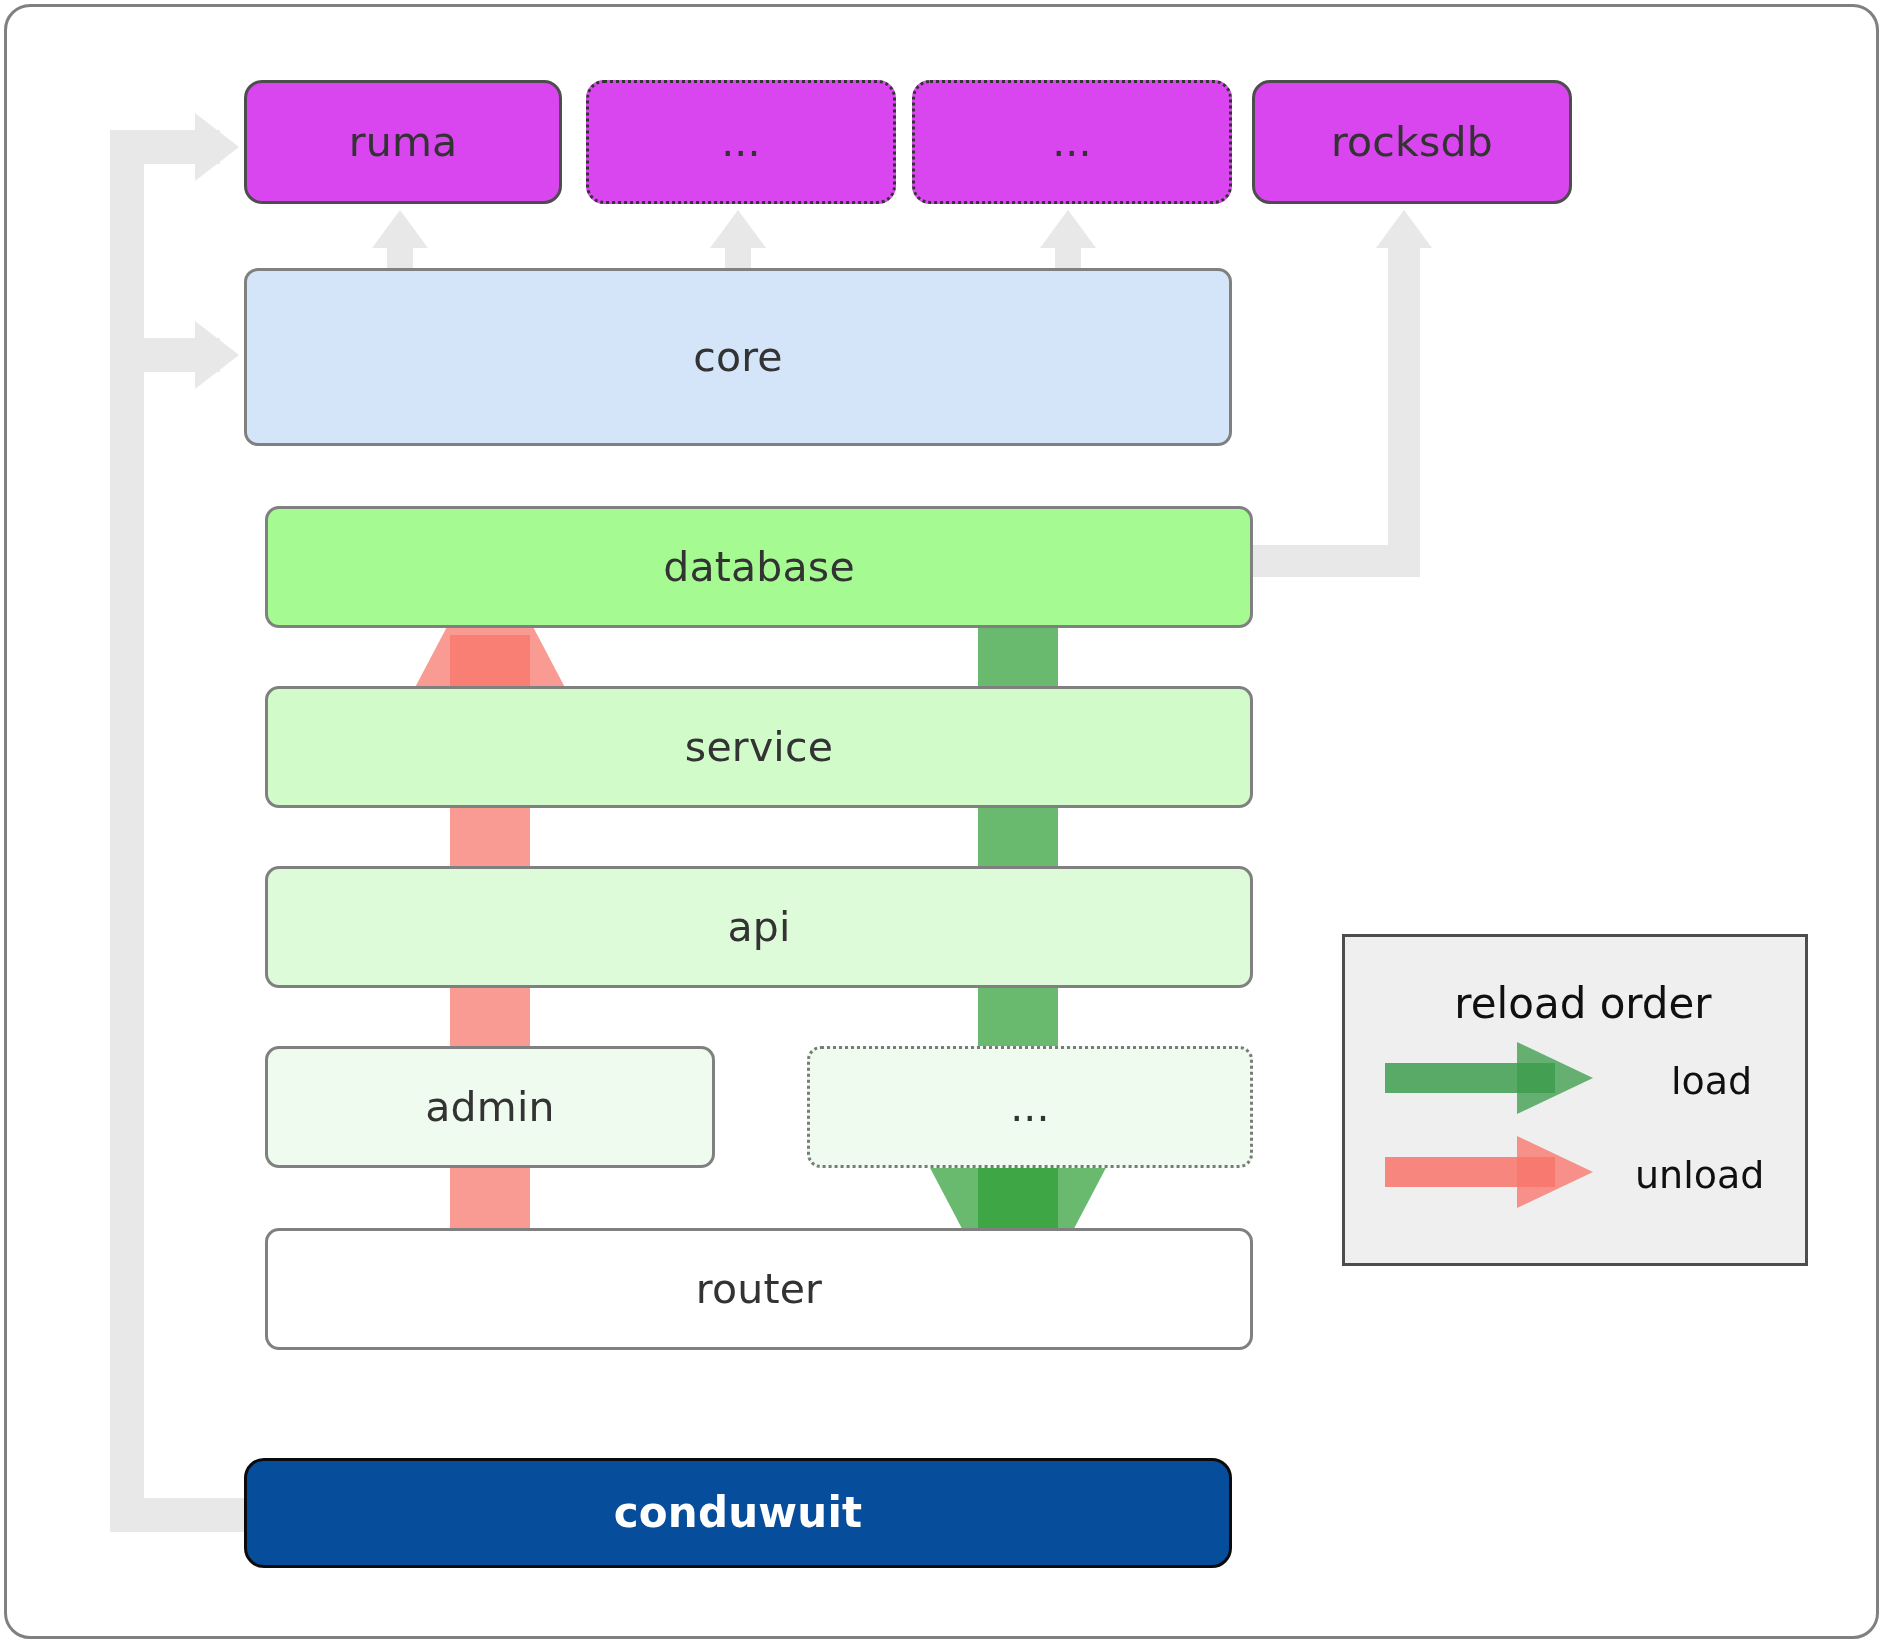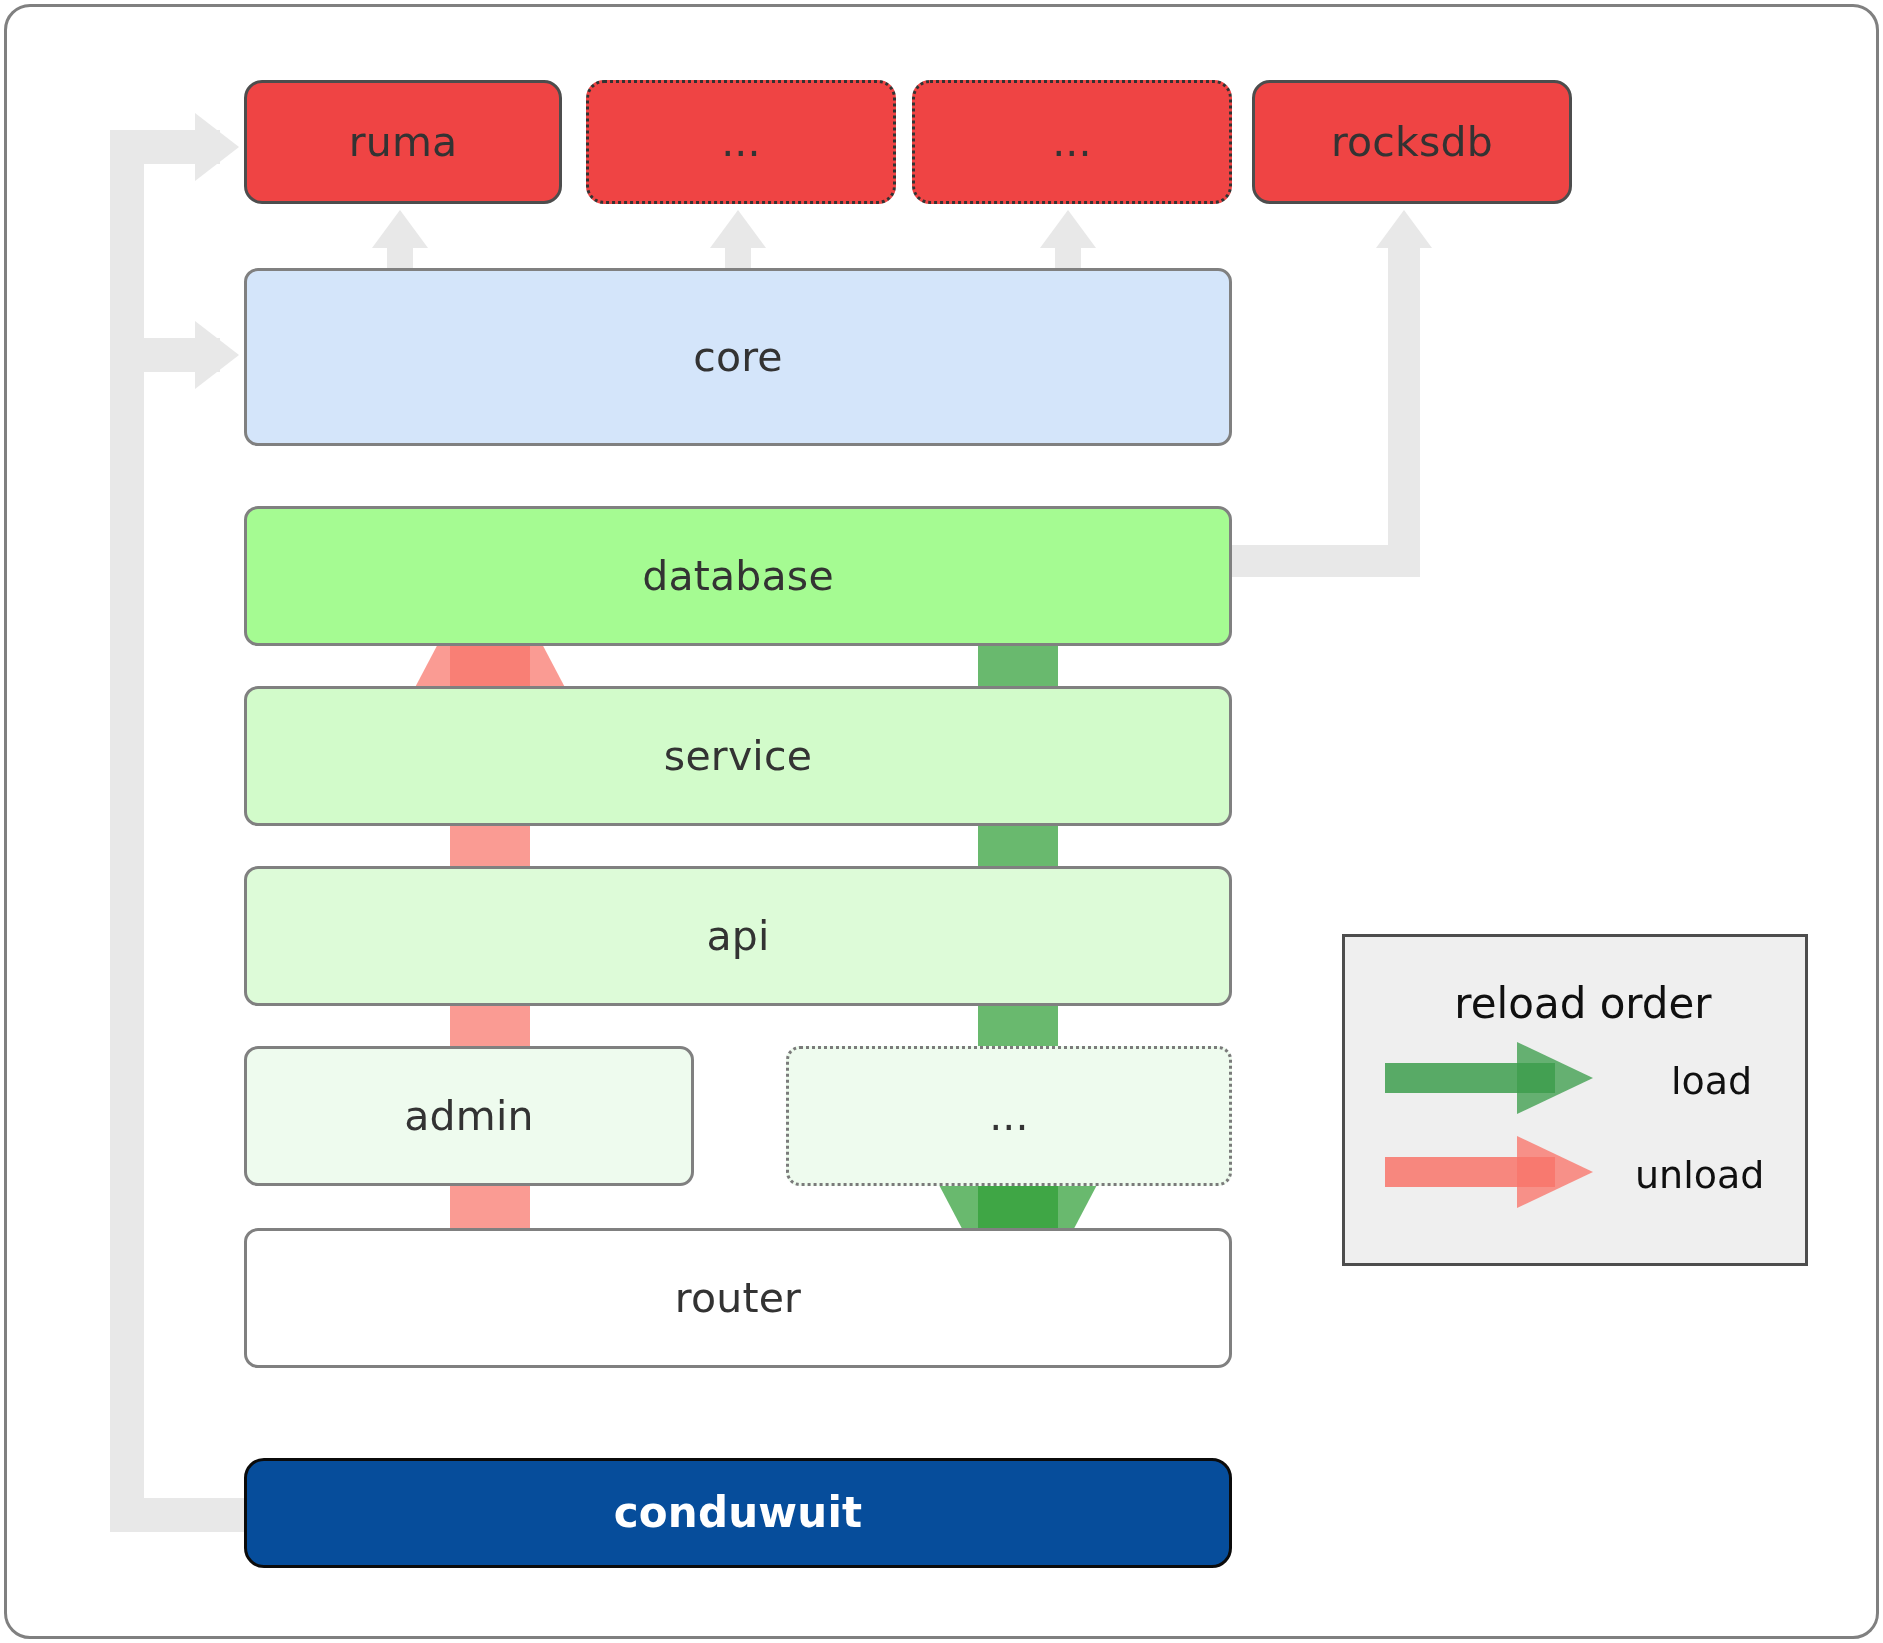--- a/index.html
+++ b/index.html
@@ -48,40 +48,41 @@
     letter-spacing: 0.2px;
     z-index: 4;
   }
   .node .node-label {
     line-height: 1;
     white-space: nowrap;
   }
 
   
   .dep {
-    background: #ef4444;
+    background: #d946ef;
     border: 3px solid #4d4d4d;
     border-radius: 18px;
     height: 124px;
   }
   .dep.dashed {
     border: 3px dotted #333333;
   }
 
   
   .core-box {
     background: #d4e5fa;
     border: 3px solid #808080;
     height: 178px;
   }
 
   
   .layer {
     border: 3px solid #808080;
-    height: 140px;
+    height: 122px;
+    margin-left: 21px;
   }
   .layer.dotted {
     border: 3px dotted #7a7a7a;
   }
 
   
   .root-box {
     background: #064d9b;
     border: 3px solid #0b0b0b;
     border-radius: 20px;

